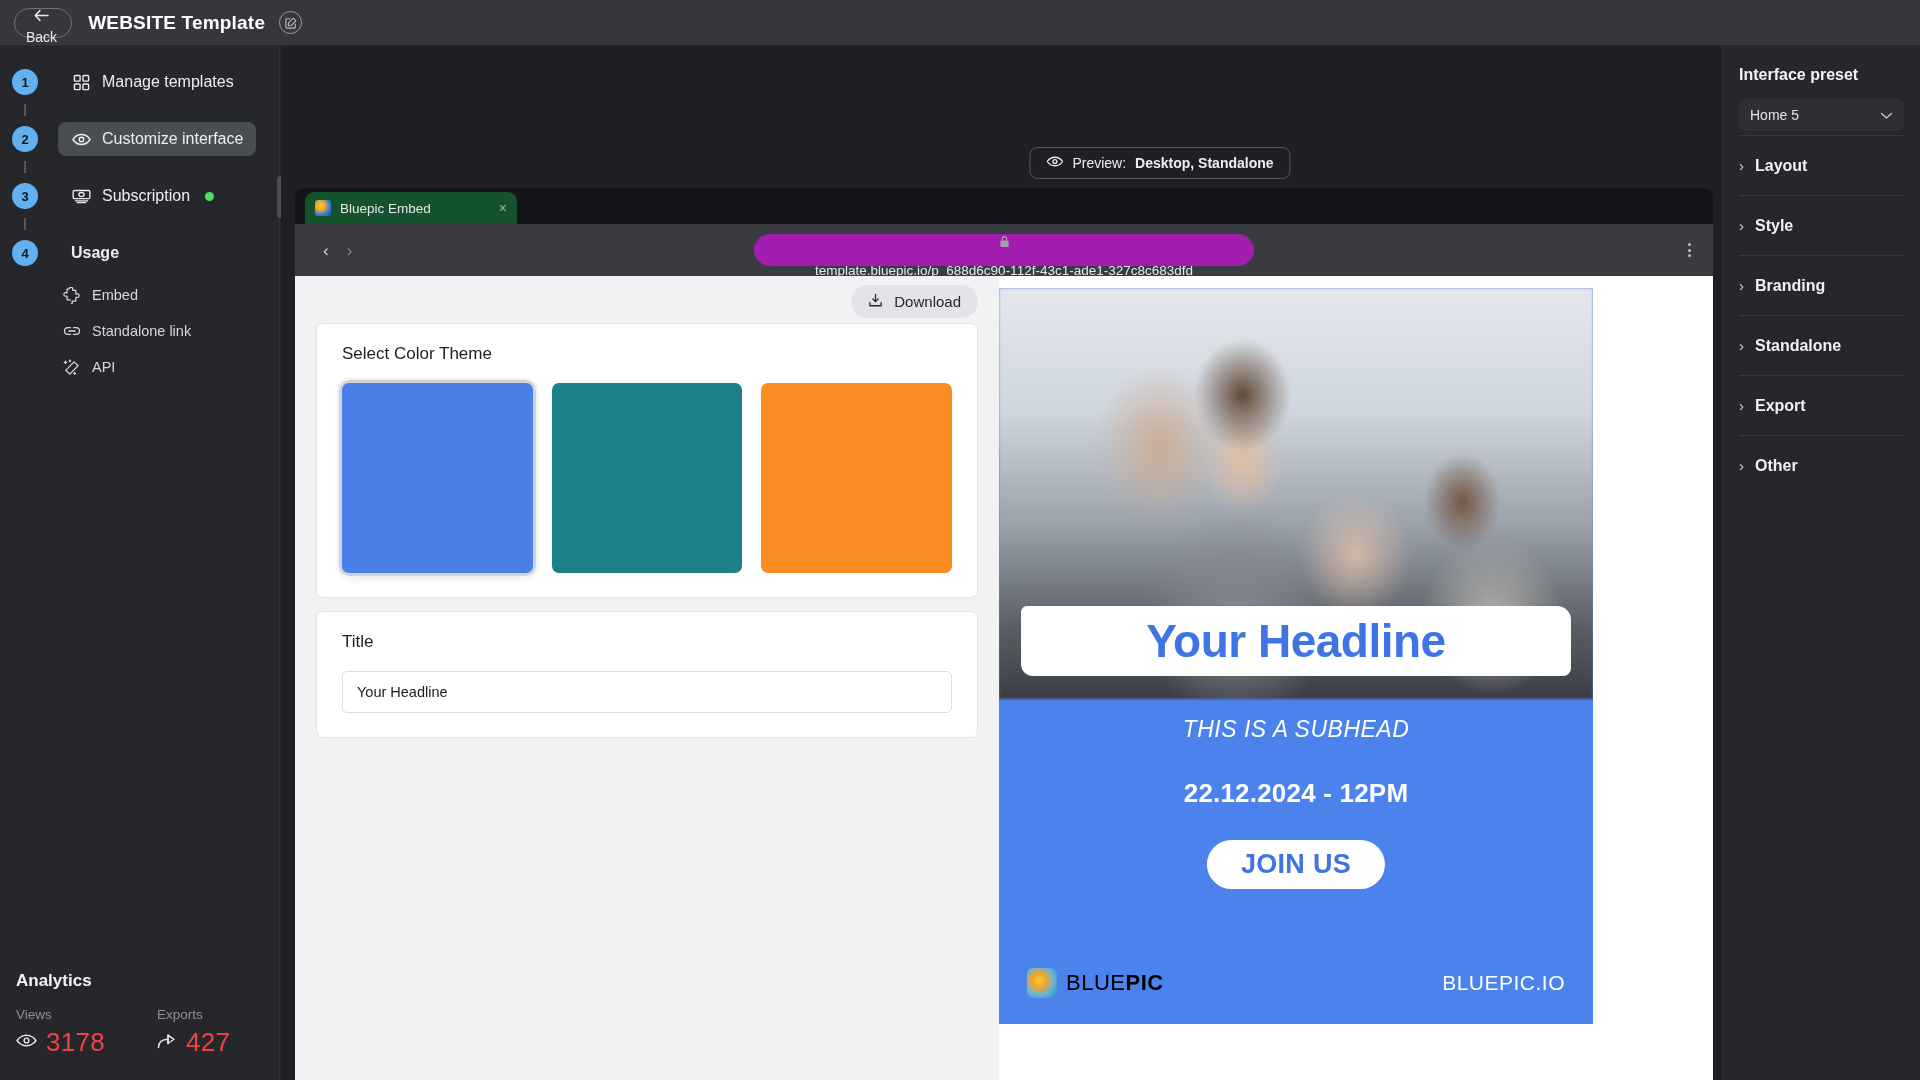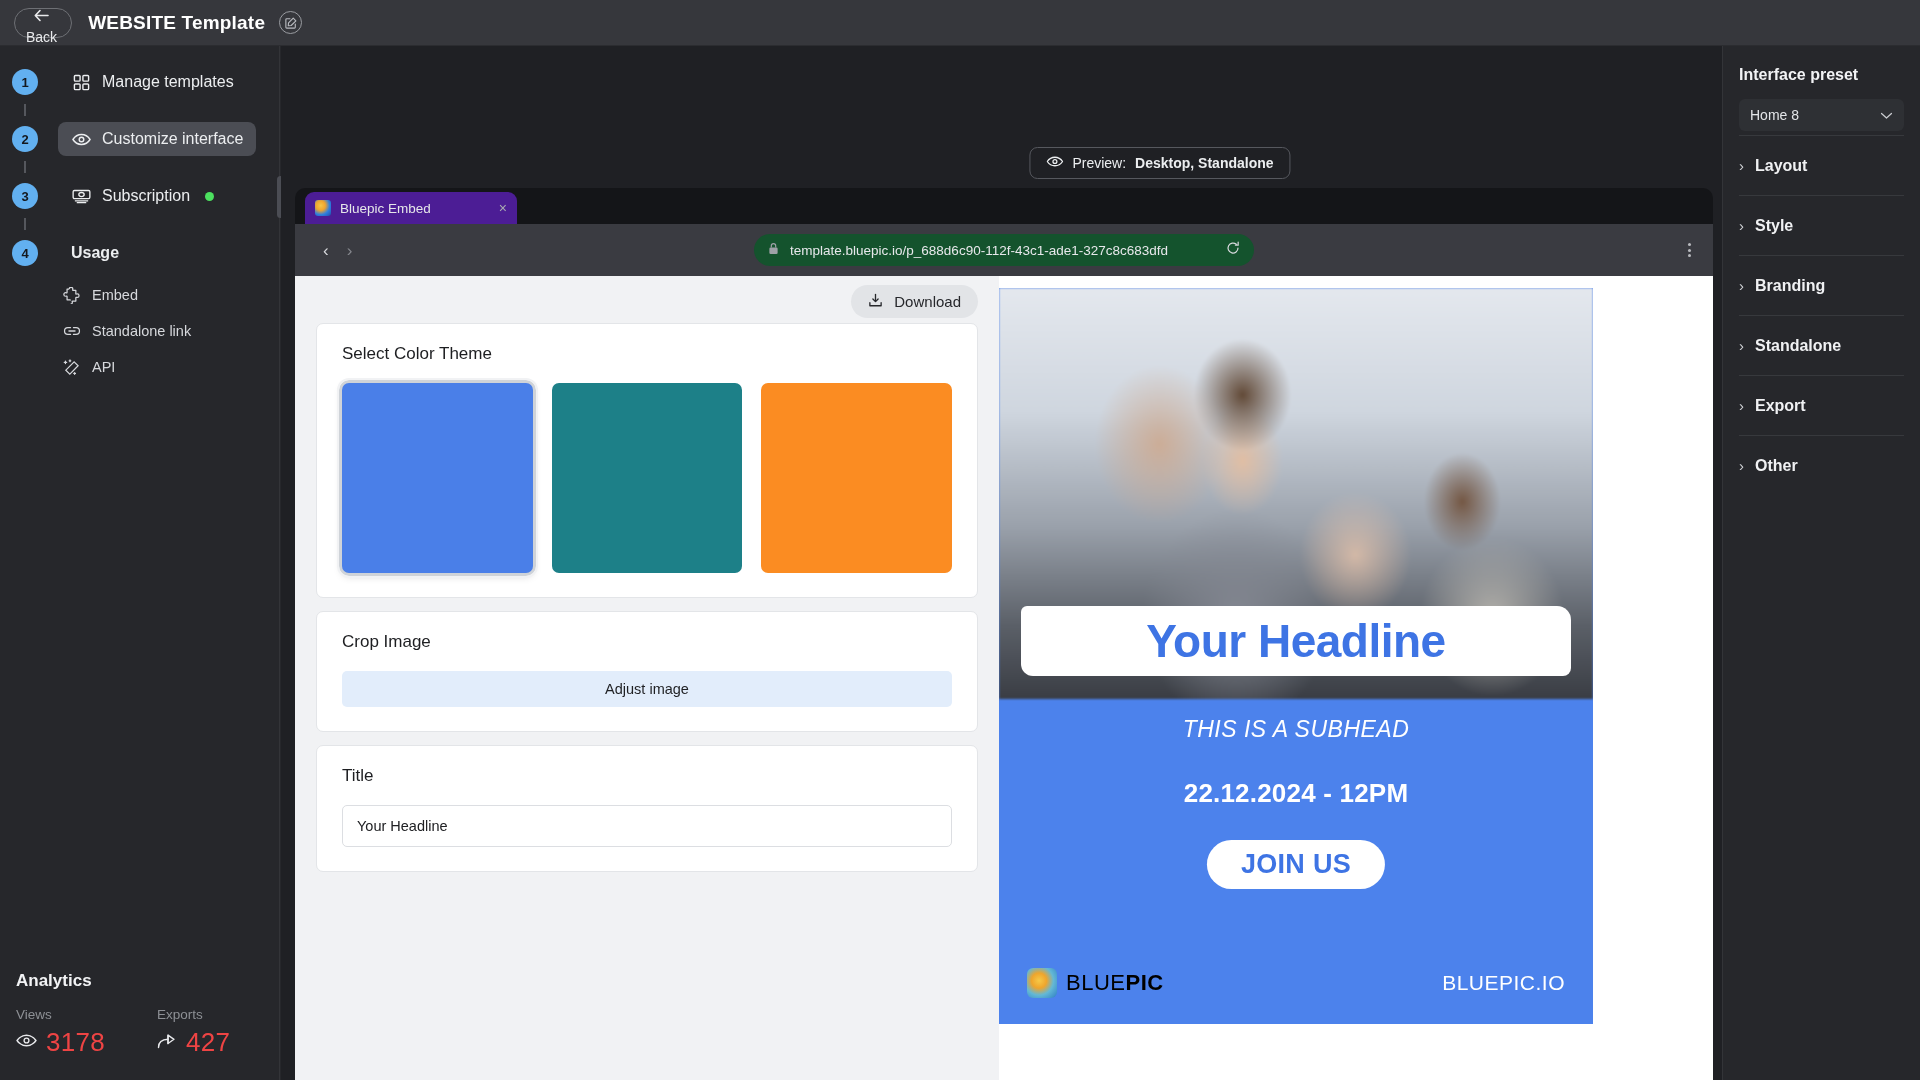--- a/index.html
+++ b/index.html
@@ -106,44 +106,45 @@
   
   .browser {
     position: absolute; left: 14px; top: 142px; width: 1418px; height: 892px;
     border-radius: 10px 10px 0 0; overflow: hidden;
   }
   .tabstrip {
     height: 36px; background: #141518; position: relative;
   }
   .tab {
     position: absolute; left: 10px; top: 4px;
-    width: 212px; height: 32px; background: #4c1d95;
+    width: 212px; height: 32px; background: #14532d;
     border-radius: 9px 9px 0 0;
     display: flex; align-items: center; gap: 9px; padding: 0 10px;
     cursor: pointer;
   }
   .tab-favicon {
     width: 16px; height: 16px; border-radius: 3px; flex: 0 0 16px;
     background: radial-gradient(circle at 35% 35%, #f4c64a 0%, #f0a52e 32%, #2f7fe0 62%, #1b4da8 100%);
   }
   .tab-title { color: #e5e6e9; font-size: 13.5px; flex: 1; white-space: nowrap; }
   .tab-close { color: #aaacb1; font-size: 14px; cursor: pointer; line-height: 1; }
 
   .urlbar {
     height: 52px; background: #3a3b41; display: flex; align-items: center;
     padding: 0 16px; position: relative;
   }
   .nav-btns { display: flex; gap: 18px; margin-left: 12px; }
   .nav-btn { color: #d8d9dd; font-size: 17px; cursor: pointer; line-height: 1; }
   .nav-btn.fwd { color: #85878d; }
   .url-field {
     position: absolute; left: 50%; transform: translateX(-50%);
-    width: 500px; height: 32px; border-radius: 16px; background: #14532d;
+    width: 500px; height: 32px; border-radius: 16px; background: #a21caf;
     display: flex; align-items: center; gap: 11px; padding: 0 14px;
     cursor: text;
+    flex-direction: column;
   }
   .url-text { color: #e7e8eb; font-size: 13.5px; white-space: nowrap; flex: 1; }
   .kebab {
     position: absolute; right: 22px; display: flex; flex-direction: column; gap: 2.5px; cursor: pointer;
   }
   .kebab i { width: 3px; height: 3px; border-radius: 50%; background: #b9bbbf; display: block; }
 
   .viewport { height: 804px; background: #ffffff; position: relative; display: flex; }
 
   
@@ -483,24 +484,20 @@
         <div class="card">
           <div class="card-title">Select Color Theme</div>
           <div class="swatches">
             <div class="swatch sel" style="background:#4a7fe8"></div>
             <div class="swatch" style="background:#1d8088"></div>
             <div class="swatch" style="background:#fb8c22"></div>
           </div>
         </div>
 
 
-        <div class="card">
-          <div class="card-title">Crop Image</div>
-          <button class="adjust-btn">Adjust image</button>
-        </div>
 
         <div class="card">
           <div class="card-title">Title</div>
           <input class="text-input" value="Your Headline" style="">
         </div>
       </div>
 
       <div class="banner-col">
         <div class="banner">
           <div class="banner-photo"></div>
@@ -520,21 +517,21 @@
         </div>
       </div>
 
     </div>
   </div>
 </div>
 
 <div class="rightpanel">
   <div class="rp-title">Interface preset</div>
   <div class="rp-select">
-    <span>Home 8</span>
+    <span>Home 5</span>
     <span>
       <svg width="13" height="8" viewBox="0 0 14 9" fill="none" stroke="#c9cbcf" stroke-width="1.4" stroke-linecap="round" stroke-linejoin="round">
           <path d="M1.4 1.6 7 6.8l5.6-5.2"></path>
         </svg>
     </span>
   </div>
 
   <div class="rp-row">
     <span class="chev-r">›</span>
     <span>Layout</span>

